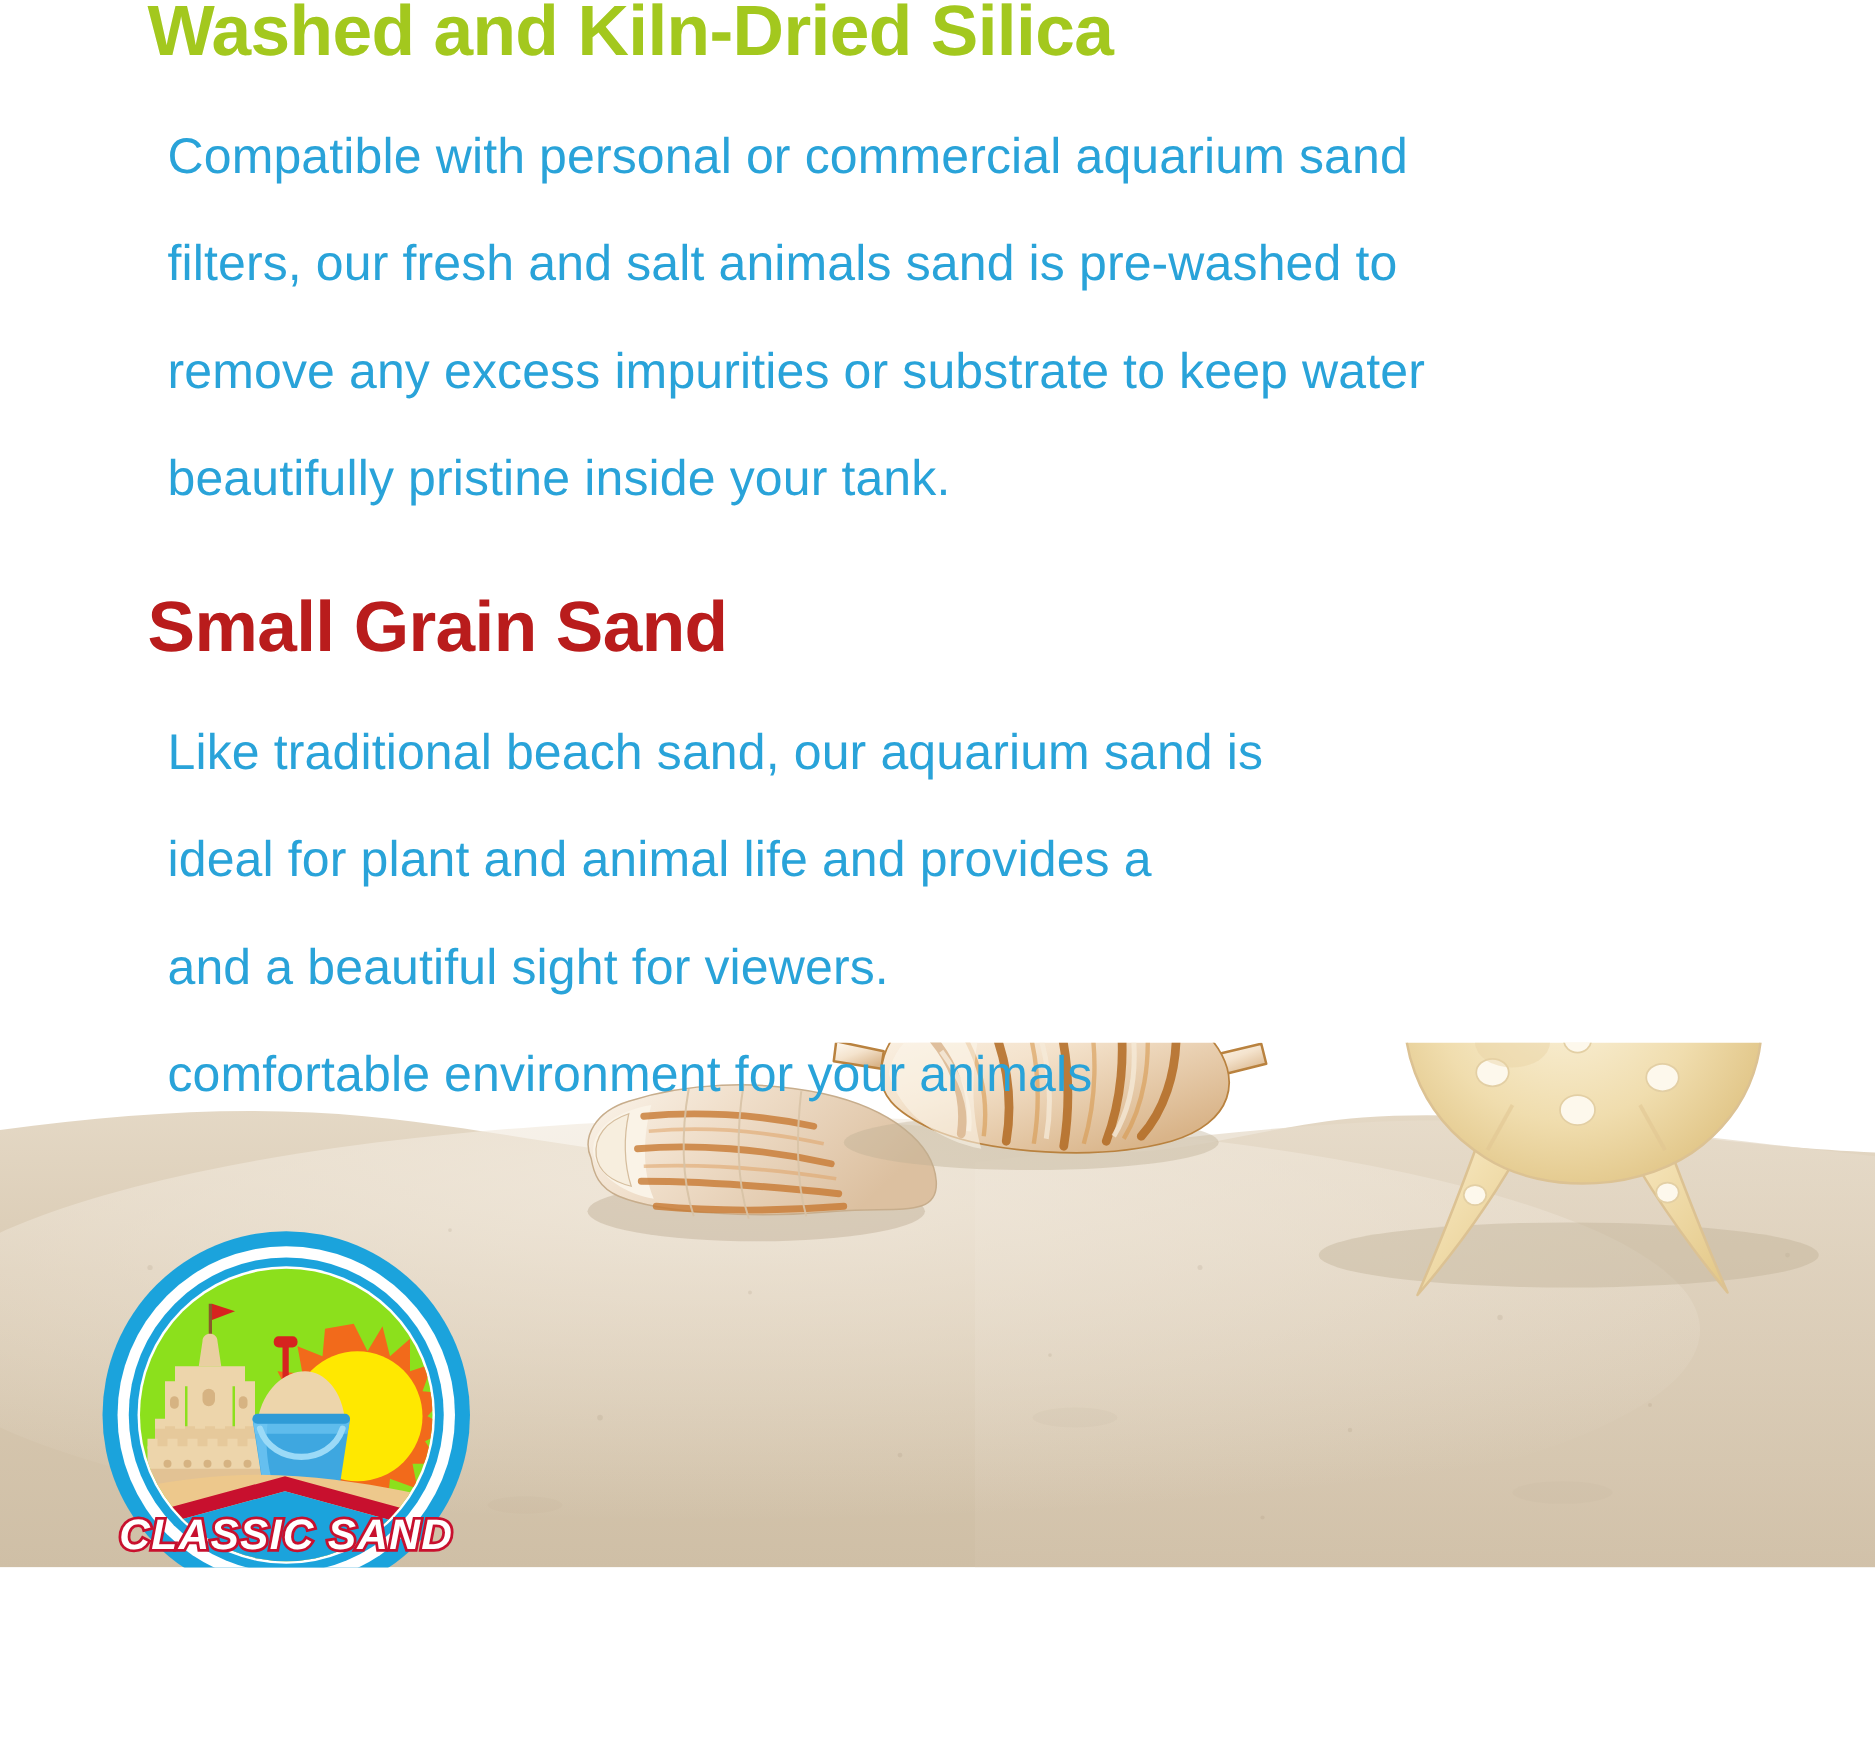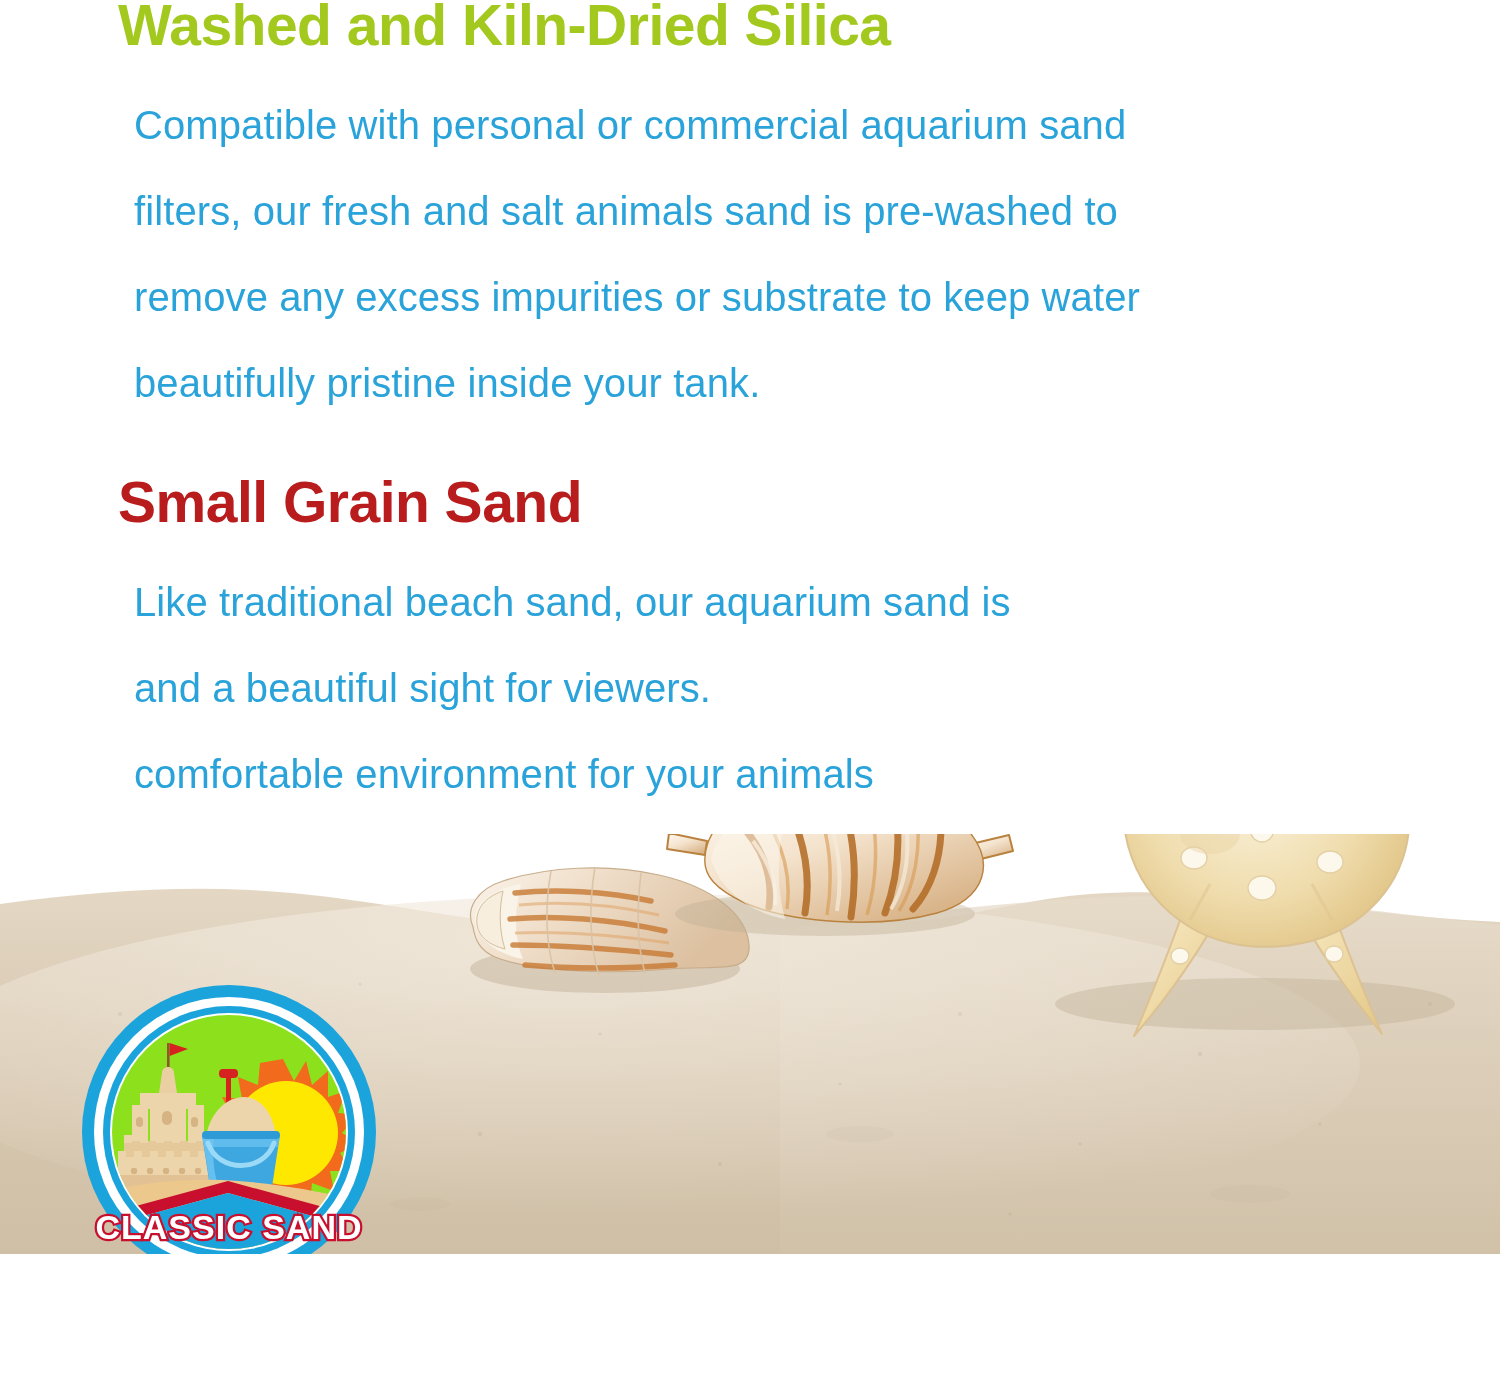--- a/index.html
+++ b/index.html
@@ -52,21 +52,21 @@
     overflow:hidden;
     pointer-events:none;
   }
   #beach svg { display:block; width:1500px; height:420px; }
 
   
   #logo-badge {
     position:absolute;
     left:78px;
     top:981px;
-    width:302px; height:302px;
+    width:302px; height:302px;font-style:italic;
   }
   #logo-badge svg { display:block; width:302px; height:302px; }
 
   .logo-wordmark {
     font-family:"Liberation Sans", sans-serif;
     font-weight:700;
     fill:#ffffff;
     stroke:#C8102E;
     paint-order:stroke fill;
     letter-spacing:1px;
@@ -273,20 +273,21 @@
       <p>filters, our fresh and salt animals sand is pre-washed to</p>
       <p>remove any excess impurities or substrate to keep water</p>
       <p>beautifully pristine inside your tank.</p>
     </div>
   </div>
 
   <div class="copy-block" id="block-2">
     <h2 class="section-heading" style="color:#b91c1c">Small Grain Sand</h2>
     <div class="section-body" style="color:#29A3D9">
       <p>Like traditional beach sand, our aquarium sand is</p>
+      <p>ideal for plant and animal life and provides a</p>
       <p>and a beautiful sight for viewers.</p>
       <p>comfortable environment for your animals</p>
     </div>
   </div>
 
   <div id="logo-badge">
     <svg viewBox="0 0 302 302" xmlns="http://www.w3.org/2000/svg">
       <defs>
         <clipPath id="badgeClip">
           <circle cx="151" cy="151" r="117"></circle>

